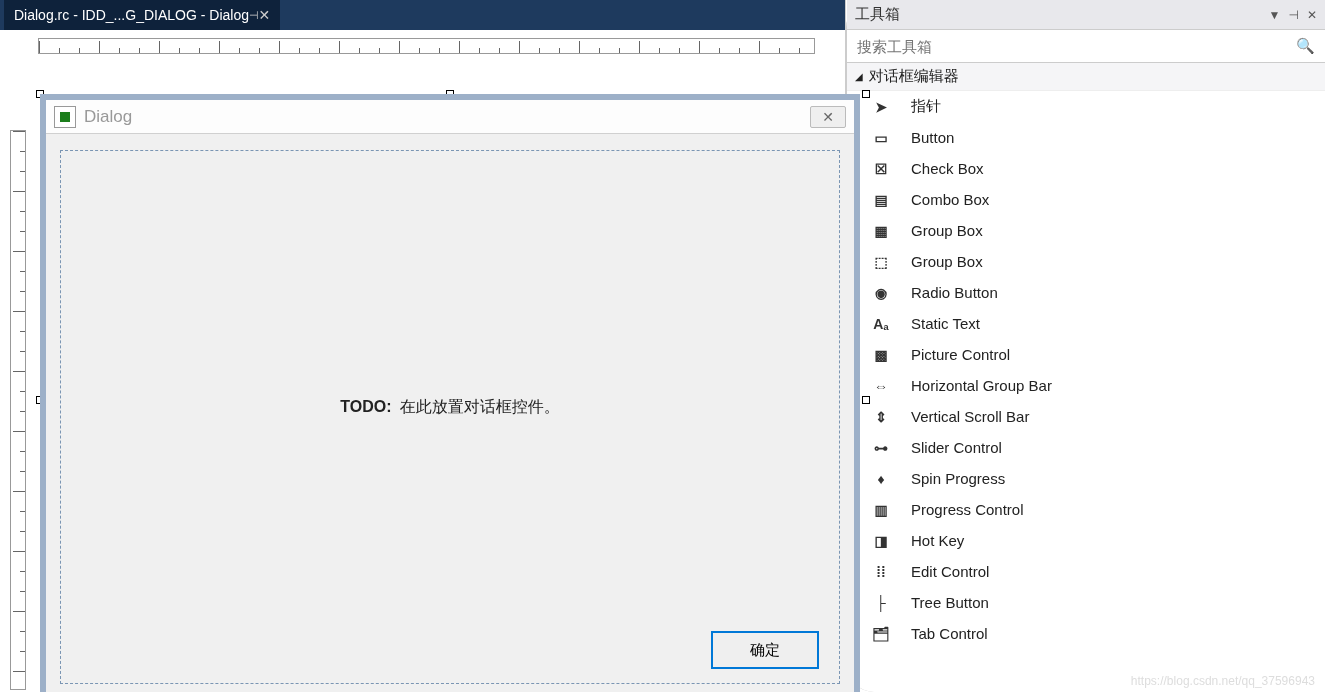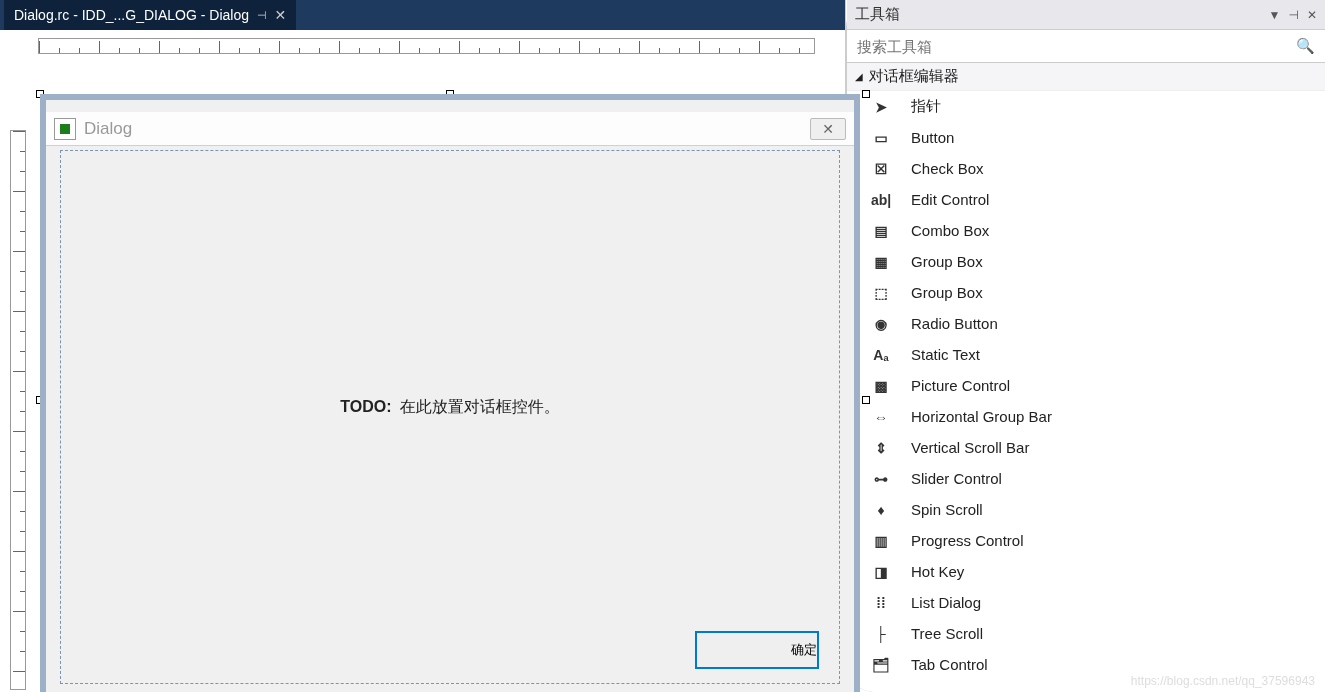--- a/index.html
+++ b/index.html
@@ -1,48 +1,48 @@
 <!DOCTYPE html>
 <html><head>
 <meta charset="utf-8">
 <style>
   * { margin: 0; padding: 0; box-sizing: border-box; font-family: "Microsoft YaHei", "Segoe UI", sans-serif; }
   body { width: 1325px; height: 692px; background: #fff; overflow: hidden; position: relative; }
   .main { display: flex; width: 100%; height: 100%; }
   .editor-area { flex: 1; display: flex; flex-direction: column; background: #fff; border-right: 1px solid #ccc; }
   .tab-bar { height: 30px; background: #1e3a5e; display: flex; align-items: center; padding-left: 4px; }
-  .tab { background: #0e223b; color: #fff; padding: 5px 10px; display: flex; align-items: center; gap: 8px; font-size: 14px; height: 30px; }
+  .tab { background: #0e223b; color: #fff; padding: 5px 10px; display: flex; align-items: center; font-size: 14px; height: 30px; }
   .tab .pin { color: #ccc; font-size: 11px; cursor: pointer; }
   .tab .close { color: #ccc; font-size: 14px; cursor: pointer; }
   .design-surface { flex: 1; position: relative; background: #fff; }
   .ruler-h { position: absolute; top: 8px; left: 38px; right: 30px; height: 16px; background: #fff; border: 1px solid #999; }
   .ruler-h::before { content: ""; display: block; height: 100%;
     background-image: repeating-linear-gradient(to right, #666 0 1px, transparent 1px 20px),
                       repeating-linear-gradient(to right, #666 0 1px, transparent 1px 60px);
     background-size: 20px 5px, 60px 12px;
     background-position: 0 bottom, 0 bottom;
     background-repeat: repeat-x, repeat-x; }
   .ruler-v { position: absolute; top: 100px; left: 10px; width: 16px; height: 560px; background: #fff; border: 1px solid #999; }
   .ruler-v::before { content: ""; display: block; width: 100%; height: 100%;
     background-image: repeating-linear-gradient(to bottom, #666 0 1px, transparent 1px 20px),
                       repeating-linear-gradient(to bottom, #666 0 1px, transparent 1px 60px);
     background-size: 5px 20px, 12px 60px;
     background-position: right 0, right 0;
     background-repeat: repeat-y, repeat-y; }
   .dialog-frame { position: absolute; top: 64px; left: 40px; width: 820px; height: 610px; background: #f0f0f0; border: 6px solid #9db0c8; }
-  .dlg-title { height: 34px; background: #fdfdfd; border-bottom: 1px solid #d0d0d0; display: flex; align-items: center; padding: 0 8px; margin-top: 12px; }
+  .dlg-title { height: 34px; background: #fdfdfd; border-bottom: 1px solid #d0d0d0; display: flex; align-items: center; padding: 0 8px; }
   .dlg-icon { width: 22px; height: 22px; margin-right: 8px; display: inline-flex; align-items: center; justify-content: center; background: #fff; border: 1px solid #999; }
   .dlg-icon span { width: 10px; height: 10px; background: #1b7d1b; display: inline-block; }
   .dlg-title-text { color: #999; font-size: 17px; }
   .dlg-close { margin-left: auto; width: 36px; height: 22px; background: #efefef; border: 1px solid #bbb; border-radius: 2px; display: flex; align-items: center; justify-content: center; color: #666; font-size: 14px; cursor: pointer; }
   .dlg-client { position: absolute; top: 50px; left: 14px; right: 14px; bottom: 14px; border: 1px dashed #7a95b3; background: #f0f0f0; }
   .todo { position: absolute; top: 246px; left: 0; right: 0; text-align: center; font-size: 16px; color: #222; }
   .todo b { font-weight: bold; margin-right: 8px; }
   .dlg-buttons { position: absolute; bottom: 14px; right: 20px; display: flex; gap: 18px; }
-  .dlg-btn { width: 124px; height: 38px; background: #efefef; border: 1px solid #adadad; font-size: 13px; cursor: pointer; text-align: right; }
+  .dlg-btn { width: 108px; height: 38px; background: #efefef; border: 1px solid #adadad; font-size: 15px; cursor: pointer; }
   .dlg-btn.primary { border: 2px solid #0078d7; }
   .handle { position: absolute; width: 8px; height: 8px; background: #fff; border: 1px solid #000; }
   .h-tl { top: 60px; left: 36px; } .h-tm { top: 60px; left: 446px; } .h-tr { top: 60px; left: 862px; }
   .h-ml { top: 366px; left: 36px; } .h-mr { top: 366px; left: 862px; }
 
   .toolbox { width: 479px; display: flex; flex-direction: column; background: #fff; border-left: 1px solid #ccc; border-radius: 28px; }
   .tb-header { height: 30px; background: #e8e8ec; border-bottom: 1px solid #ccc; display: flex; align-items: center; padding: 0 8px; font-size: 15px; color: #333; }
   .tb-header .icons { margin-left: auto; display: flex; gap: 8px; color: #555; font-size: 12px; }
   .tb-search { height: 32px; border-bottom: 1px solid #ccc; display: flex; align-items: center; padding: 16px 10px; }
   .tb-search input { flex: 1; border: none; outline: none; font-size: 15px; color: #888; background: transparent; }
@@ -120,24 +120,20 @@
         </div>
         <div class="tb-item">
           <span class="tb-icon">▭</span>
           <span>Button</span>
         </div>
         <div class="tb-item">
           <span class="tb-icon">☒</span>
           <span>Check Box</span>
         </div>
         <div class="tb-item">
-          <span class="tb-icon">ab|</span>
-          <span>Edit Control</span>
-        </div>
-        <div class="tb-item">
           <span class="tb-icon">▤</span>
           <span>Combo Box</span>
         </div>
         <div class="tb-item">
           <span class="tb-icon">▦</span>
           <span>Group Box</span>
         </div>
         <div class="tb-item">
           <span class="tb-icon">⬚</span>
           <span>Group Box</span>
@@ -161,37 +157,37 @@
         <div class="tb-item">
           <span class="tb-icon">⇕</span>
           <span>Vertical Scroll Bar</span>
         </div>
         <div class="tb-item">
           <span class="tb-icon">⊶</span>
           <span>Slider Control</span>
         </div>
         <div class="tb-item">
           <span class="tb-icon">♦</span>
-          <span>Spin Scroll</span>
+          <span>Spin Progress</span>
         </div>
         <div class="tb-item">
           <span class="tb-icon">▥</span>
           <span>Progress Control</span>
         </div>
         <div class="tb-item">
           <span class="tb-icon">◨</span>
           <span>Hot Key</span>
         </div>
         <div class="tb-item">
           <span class="tb-icon">⁞⁞</span>
-          <span>List Dialog</span>
+          <span>Edit Control</span>
         </div>
         <div class="tb-item">
           <span class="tb-icon">├</span>
-          <span>Tree Scroll</span>
+          <span>Tree Button</span>
         </div>
         <div class="tb-item">
           <span class="tb-icon">🗂</span>
           <span>Tab Control</span>
         </div>
       </div>
   </div>
 </div>
 
 <div class="watermark">https://blog.csdn.net/qq_37596943</div>

